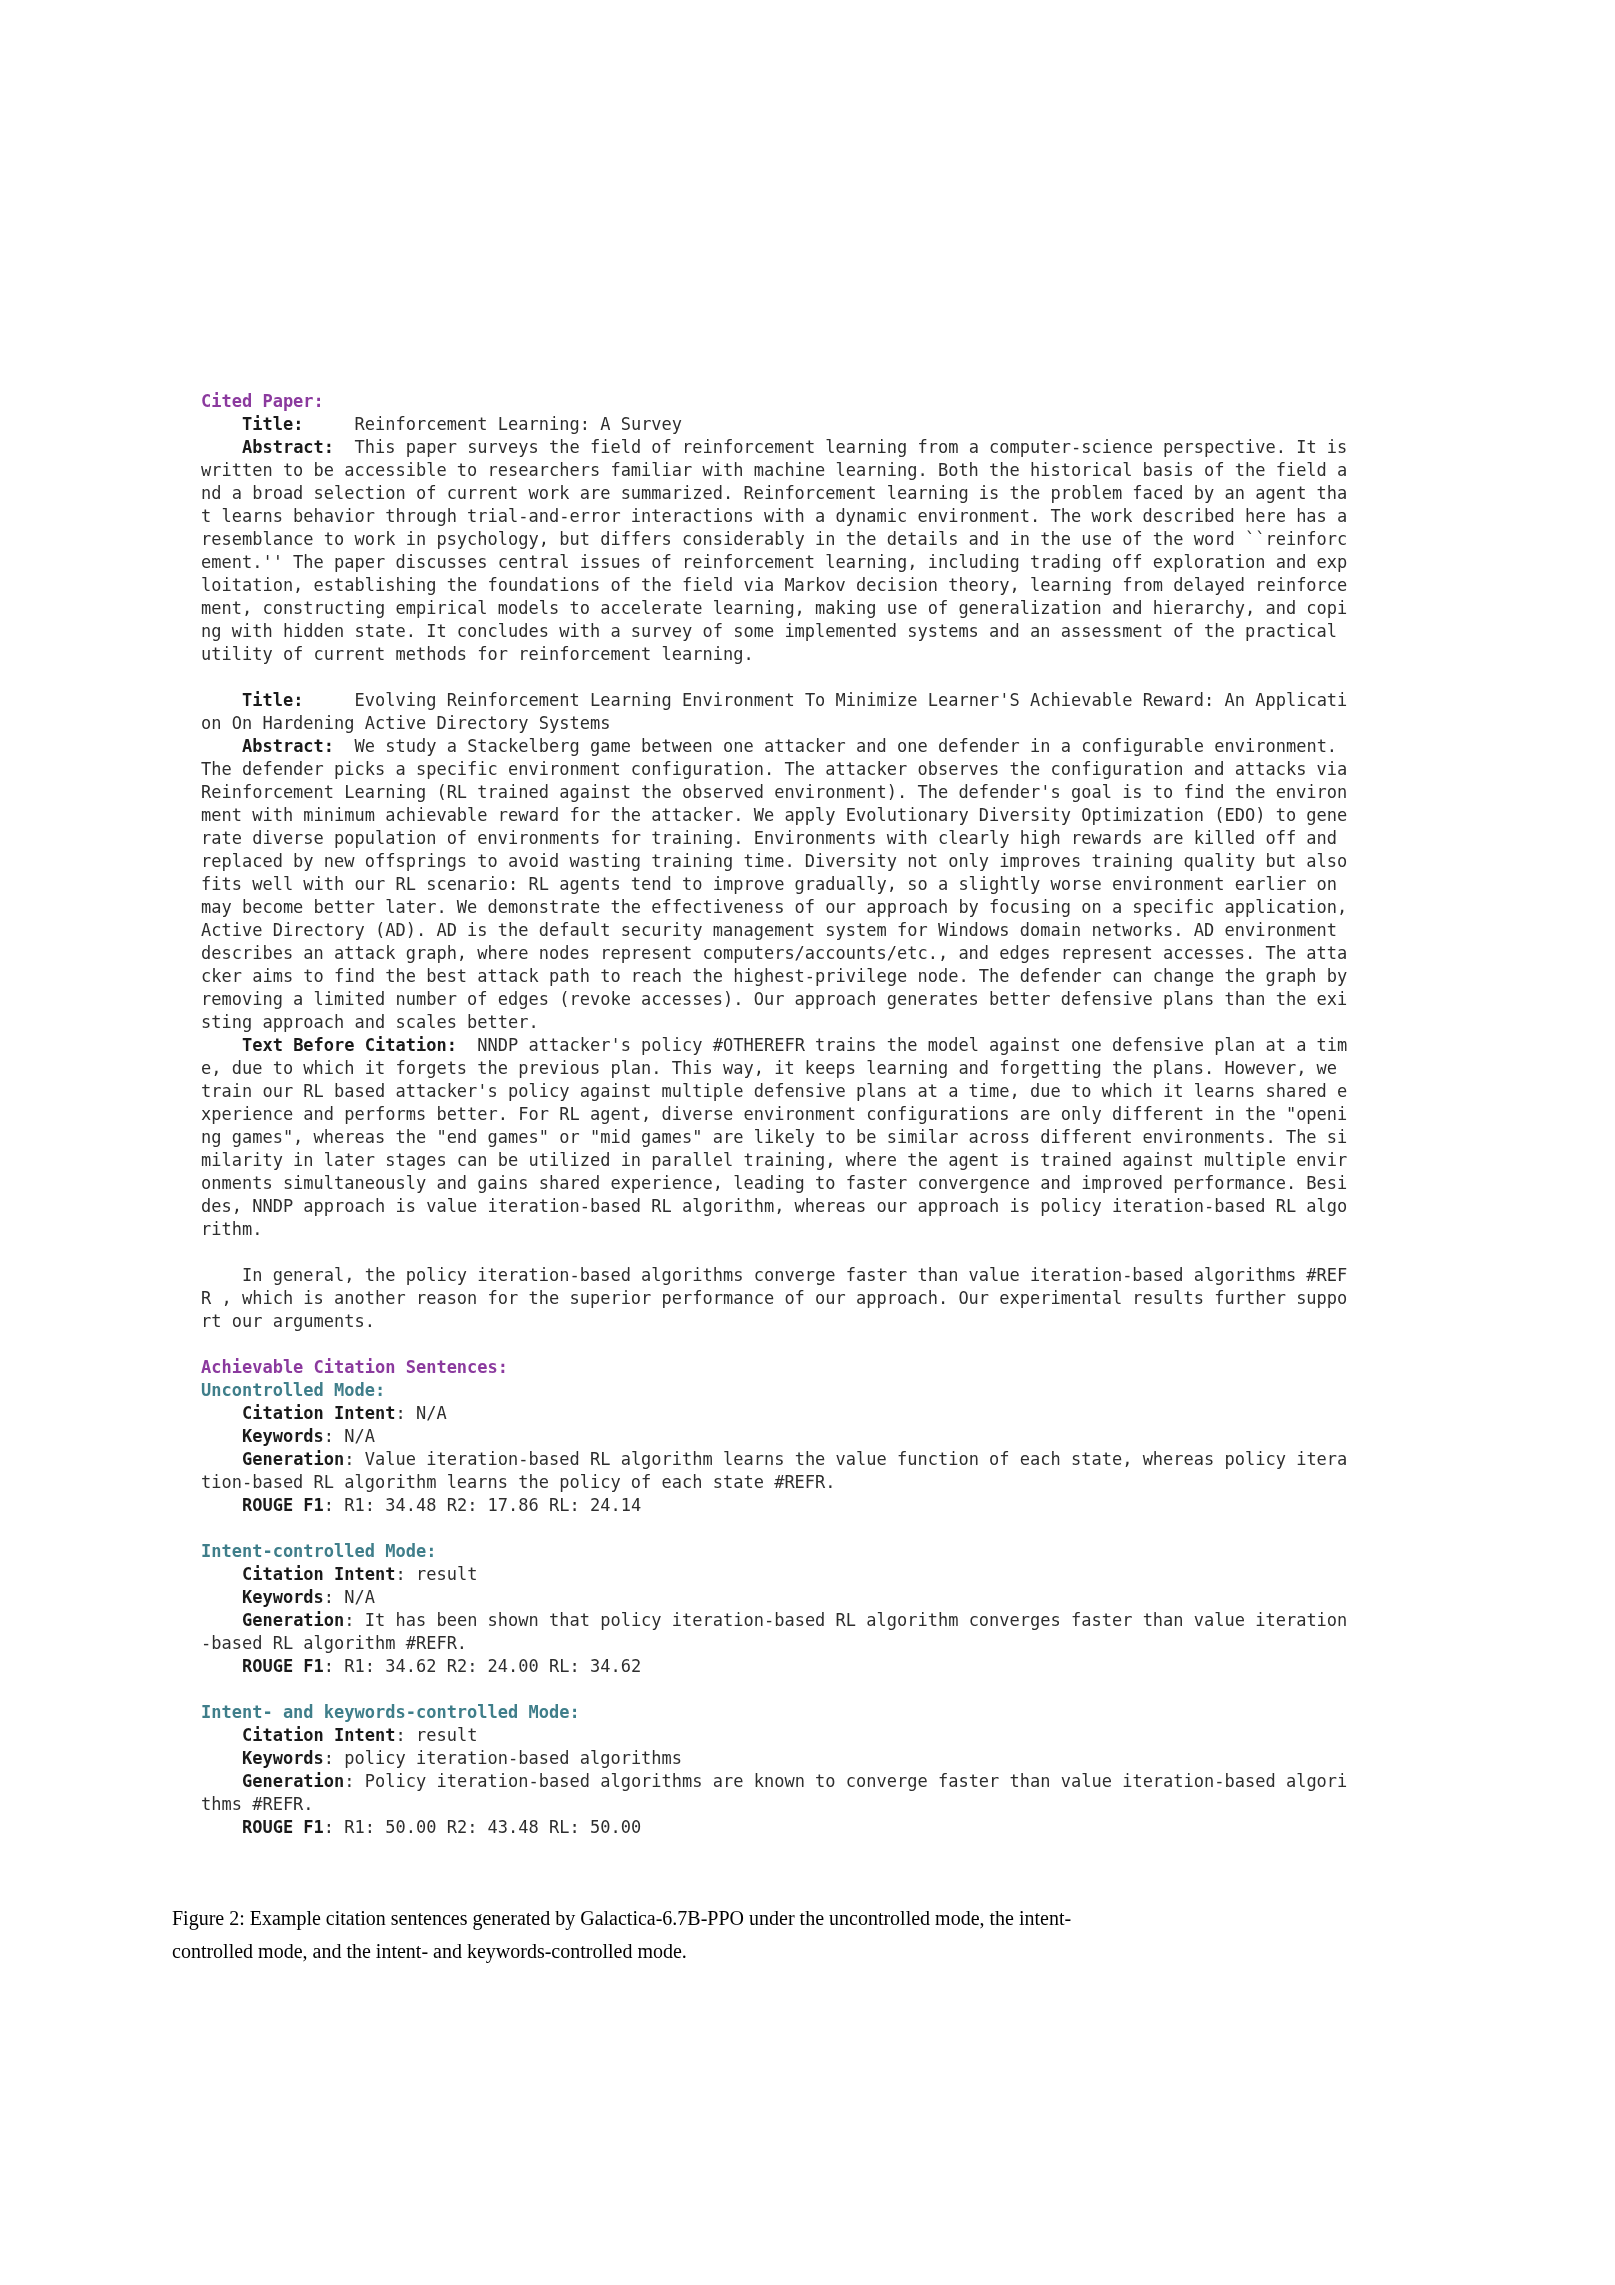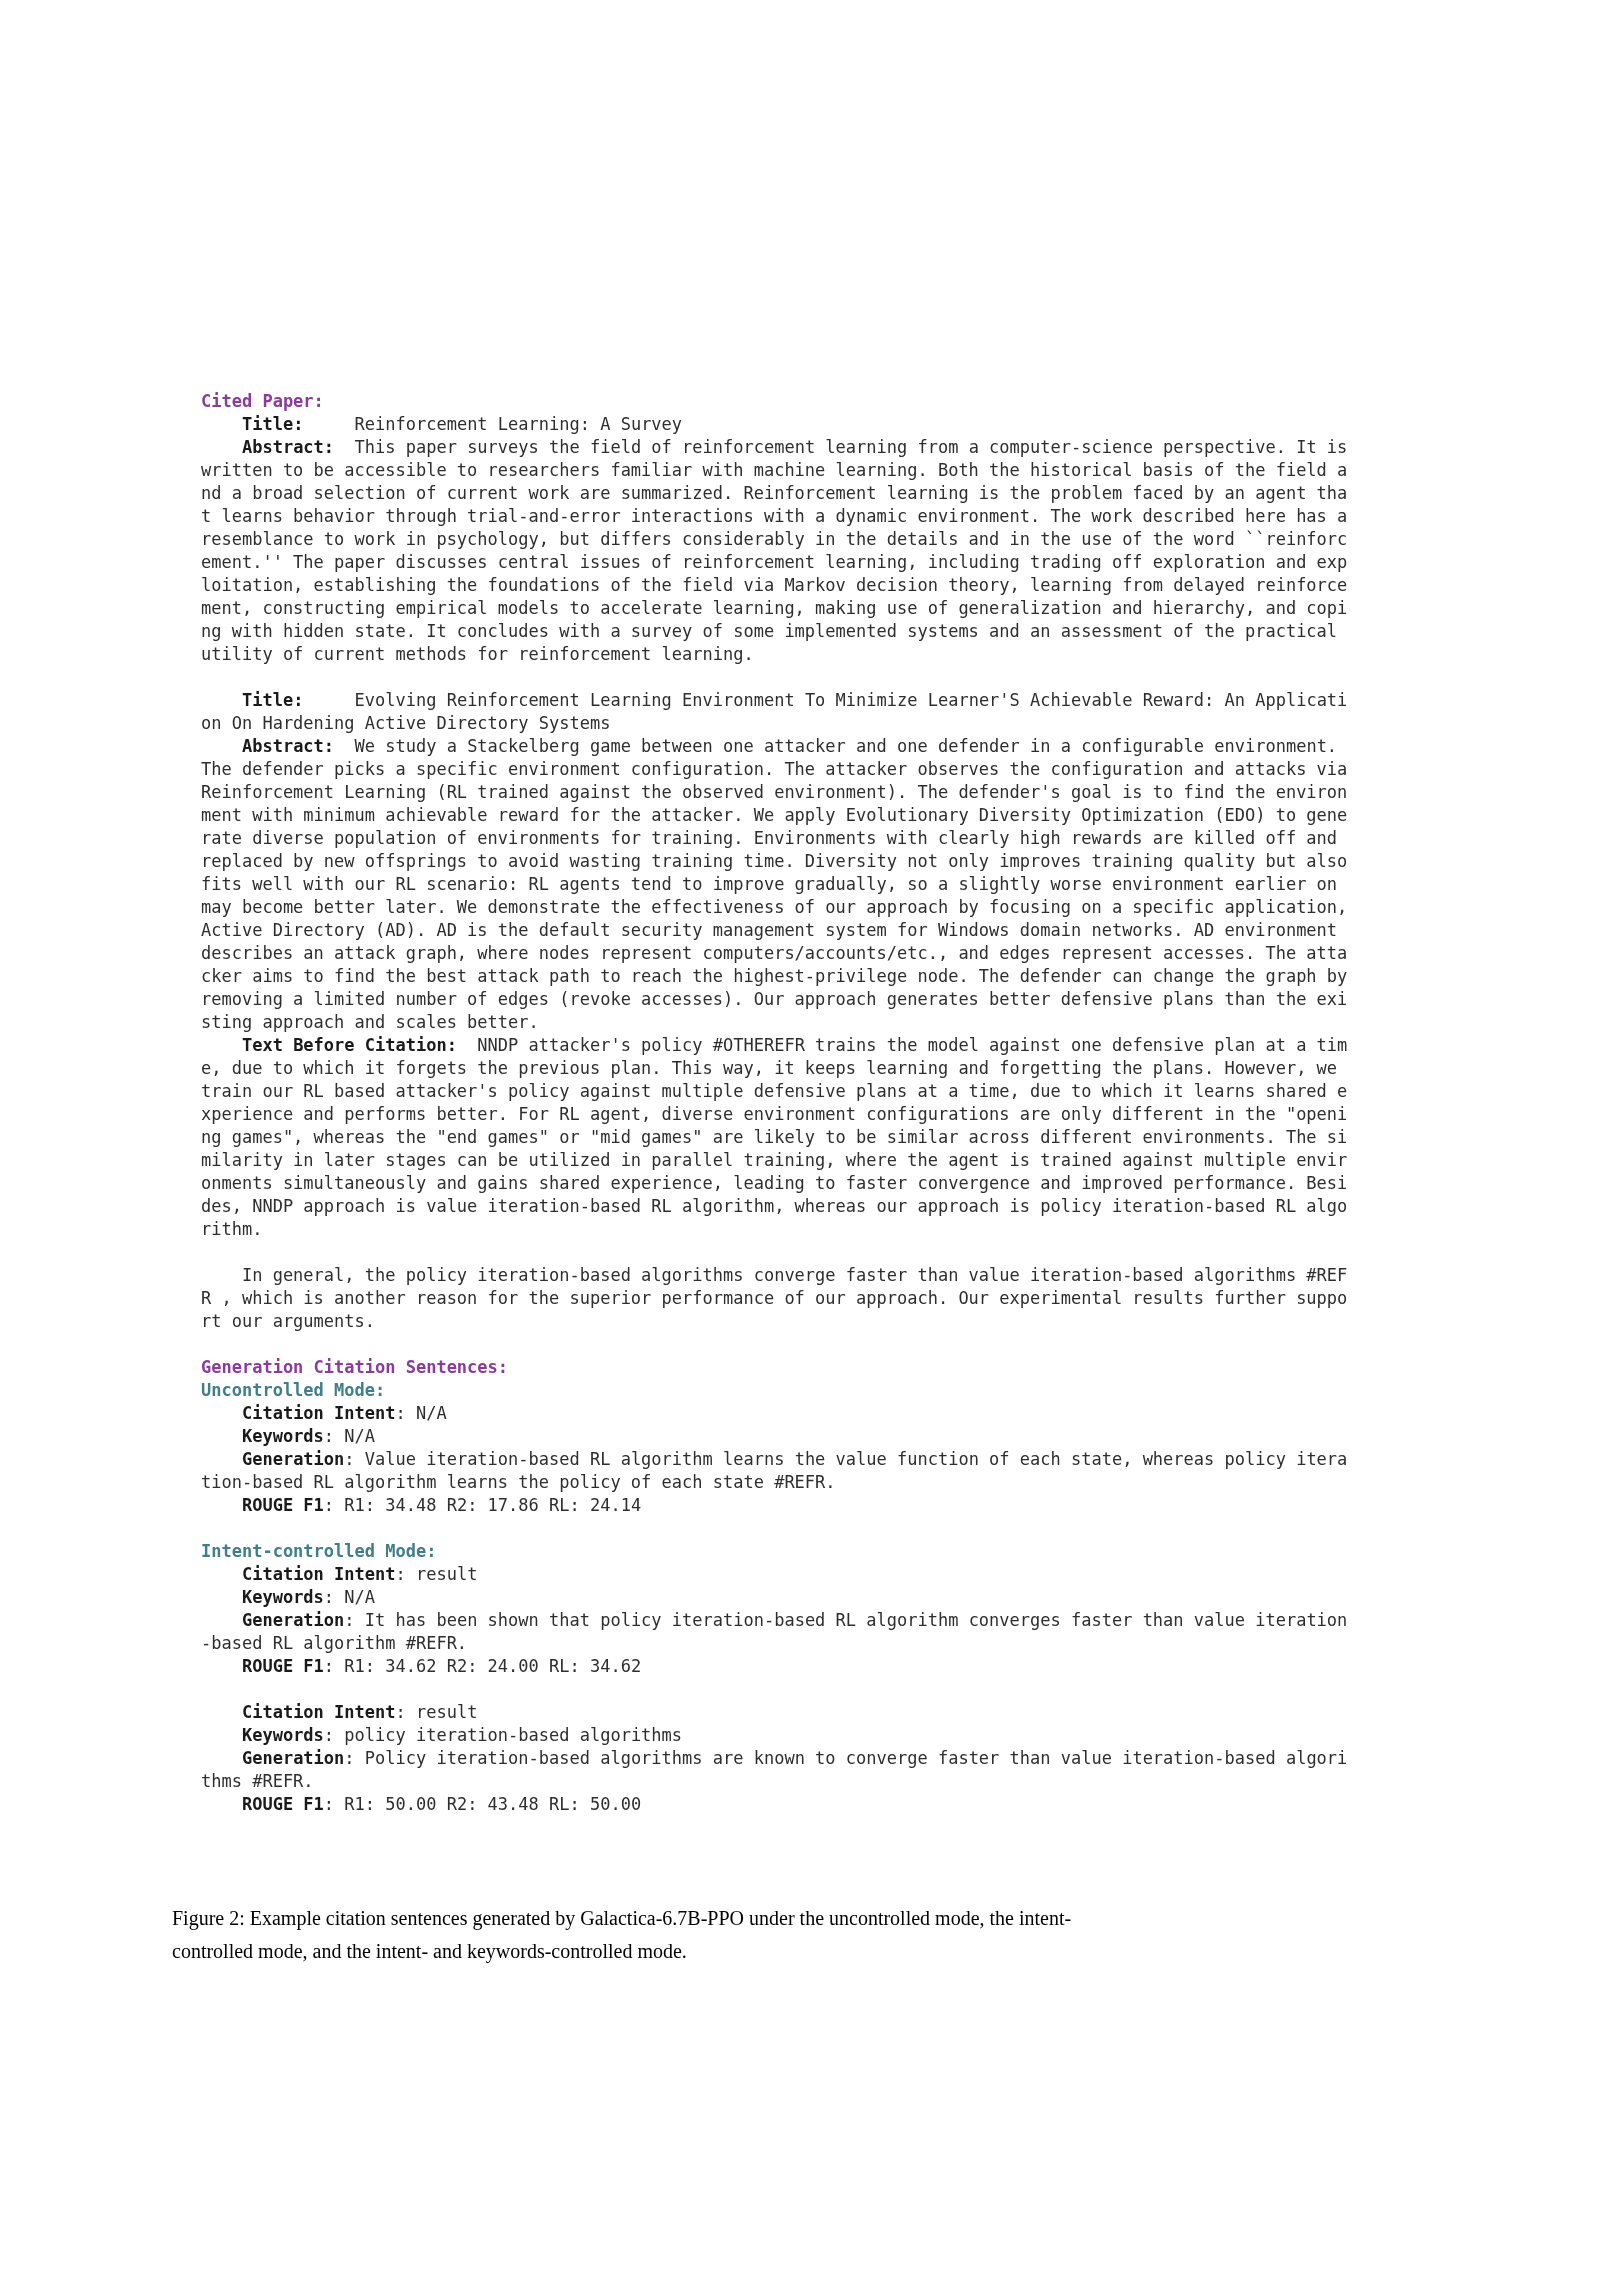--- a/index.html
+++ b/index.html
@@ -81,29 +81,29 @@
     </span><b>Text Before Citation:</b><span>  NNDP attacker's policy #OTHEREFR trains the model against one defensive plan at a tim
 e, due to which it forgets the previous plan. This way, it keeps learning and forgetting the plans. However, we
 train our RL based attacker's policy against multiple defensive plans at a time, due to which it learns shared e
 xperience and performs better. For RL agent, diverse environment configurations are only different in the "openi
 ng games", whereas the "end games" or "mid games" are likely to be similar across different environments. The si
 milarity in later stages can be utilized in parallel training, where the agent is trained against multiple envir
 onments simultaneously and gains shared experience, leading to faster convergence and improved performance. Besi
 des, NNDP approach is value iteration-based RL algorithm, whereas our approach is policy iteration-based RL algo
 rithm.</span></div></section><section class="sec"><div class="sec-body"><span>    In general, the policy iteration-based algorithms converge faster than value iteration-based algorithms #REF
 R , which is another reason for the superior performance of our approach. Our experimental results further suppo
-rt our arguments.</span></div></section><section class="sec"><div class="sec-heading" style="color: rgb(139, 58, 158);">Generation Citation Sentences:</div></section><section class="sec tight"><div class="sec-heading" style="color: rgb(63, 126, 138);">Uncontrolled Mode:</div><div class="sec-body"><span>    </span><b>Citation Intent</b><span>: N/A
+rt our arguments.</span></div></section><section class="sec"><div class="sec-heading" style="color: rgb(139, 58, 158);">Achievable Citation Sentences:</div></section><section class="sec tight"><div class="sec-heading" style="color: rgb(63, 126, 138);">Uncontrolled Mode:</div><div class="sec-body"><span>    </span><b>Citation Intent</b><span>: N/A
     </span><b>Keywords</b><span>: N/A
     </span><b>Generation</b><span>: Value iteration-based RL algorithm learns the value function of each state, whereas policy itera
 tion-based RL algorithm learns the policy of each state #REFR.
     </span><b>ROUGE F1</b><span>: R1: 34.48 R2: 17.86 RL: 24.14</span></div></section><section class="sec"><div class="sec-heading" style="color: rgb(63, 126, 138);">Intent-controlled Mode:</div><div class="sec-body"><span>    </span><b>Citation Intent</b><span>: result
     </span><b>Keywords</b><span>: N/A
     </span><b>Generation</b><span>: It has been shown that policy iteration-based RL algorithm converges faster than value iteration
 -based RL algorithm #REFR.
-    </span><b>ROUGE F1</b><span>: R1: 34.62 R2: 24.00 RL: 34.62</span></div></section><section class="sec"><div class="sec-body"><span>    </span><b>Citation Intent</b><span>: result
+    </span><b>ROUGE F1</b><span>: R1: 34.62 R2: 24.00 RL: 34.62</span></div></section><section class="sec"><div class="sec-heading" style="color: rgb(63, 126, 138);">Intent- and keywords-controlled Mode:</div><div class="sec-body"><span>    </span><b>Citation Intent</b><span>: result
     </span><b>Keywords</b><span>: policy iteration-based algorithms
     </span><b>Generation</b><span>: Policy iteration-based algorithms are known to converge faster than value iteration-based algori
 thms #REFR.
     </span><b>ROUGE F1</b><span>: R1: 50.00 R2: 43.48 RL: 50.00</span></div></section></div>
 </main>
 
 <p id="caption">Figure 2: Example citation sentences generated by Galactica-6.7B-PPO under the uncontrolled mode, the intent-
 controlled mode, and the intent- and keywords-controlled mode.</p>
 
 

